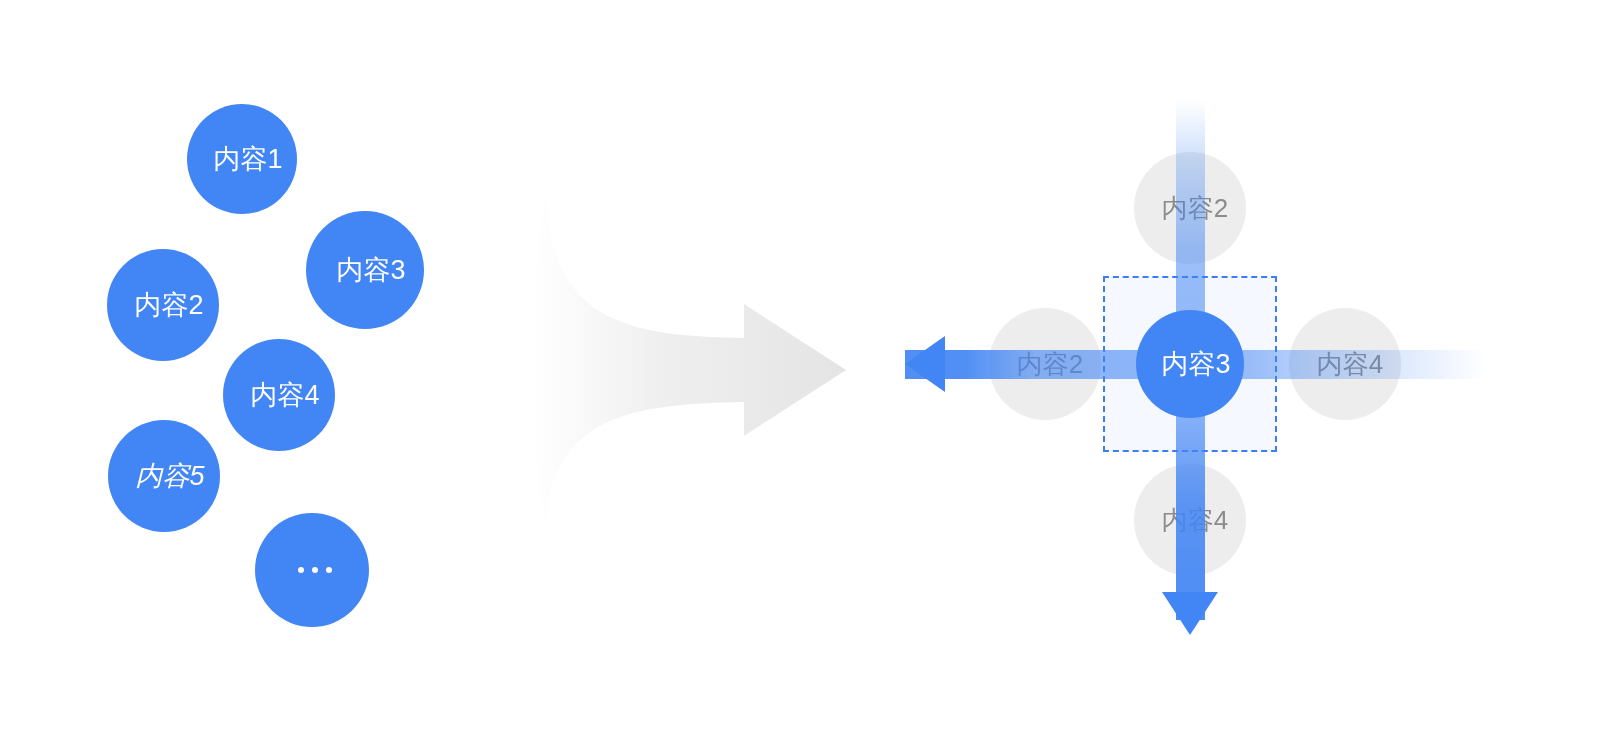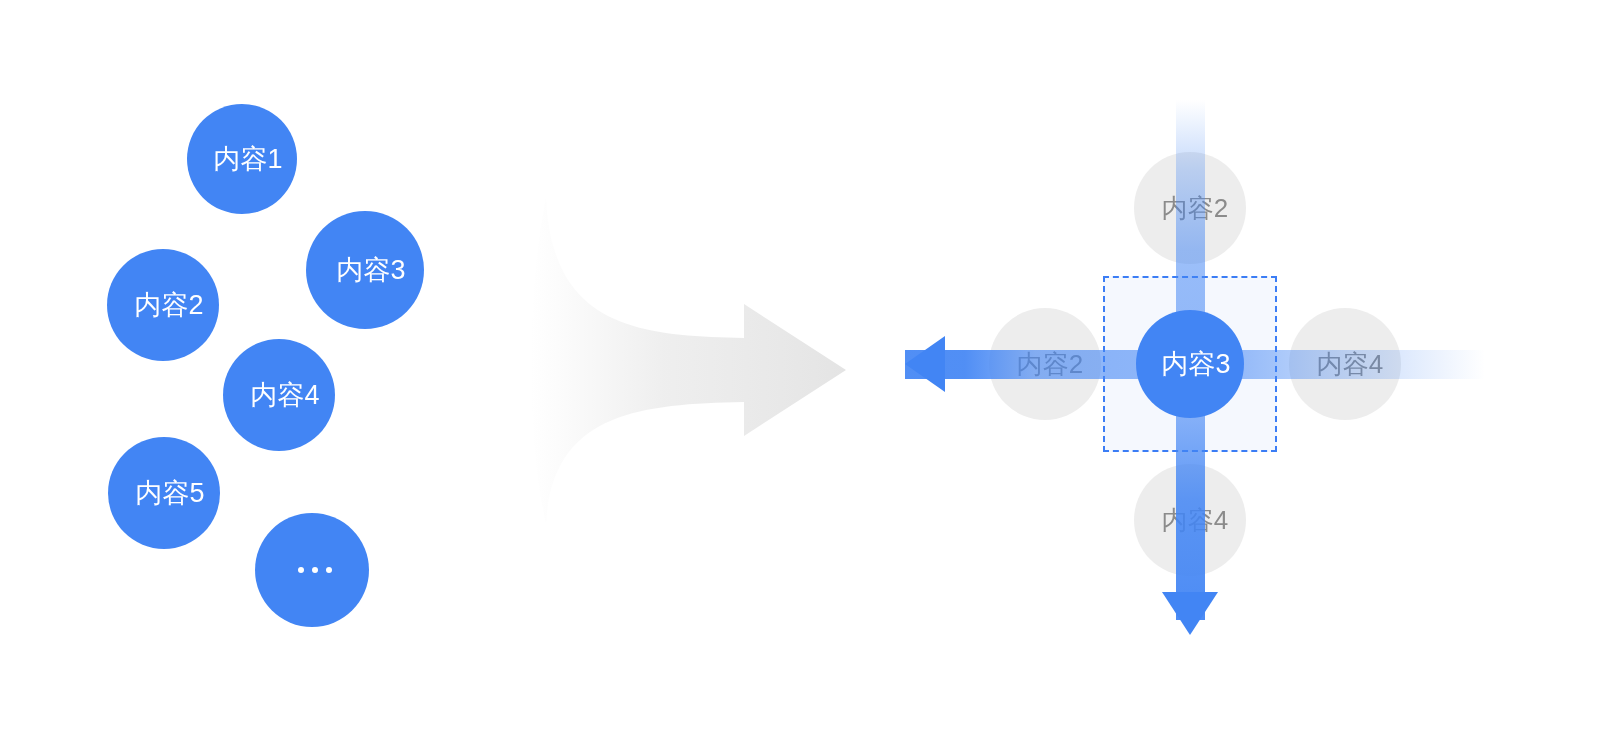--- a/index.html
+++ b/index.html
@@ -159,21 +159,21 @@
     </div>
 
     <div class="bubble blue" style="left:306px;top:211px;width:118px;height:118px;">
       <span class="bubble-label">内容3</span>
     </div>
 
     <div class="bubble blue" style="left:223px;top:339px;width:112px;height:112px;">
       <span class="bubble-label">内容4</span>
     </div>
 
-    <div class="bubble blue" style="left:108px;top:437px;width:112px;height:112px;">
+    <div class="bubble blue" style="left:108px;top:420px;width:112px;height:112px;font-style:italic;">
       <span class="bubble-label">内容5</span>
     </div>
 
     <div class="bubble blue" style="left:255px;top:513px;width:114px;height:114px;">
       <span class="dots">
         <i></i>
           <i></i>
           <i></i>
       </span>
     </div>

